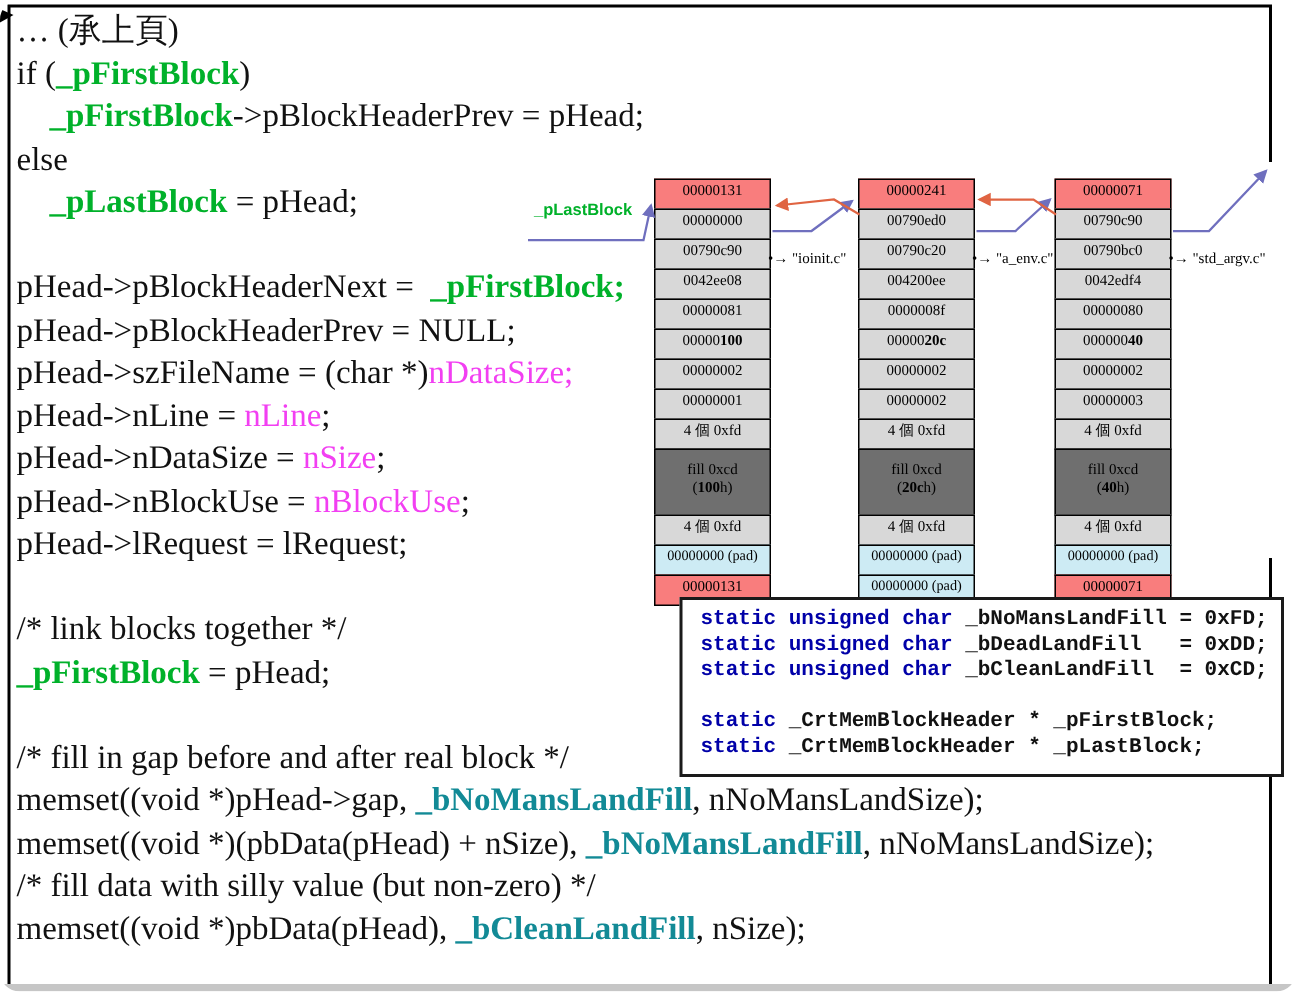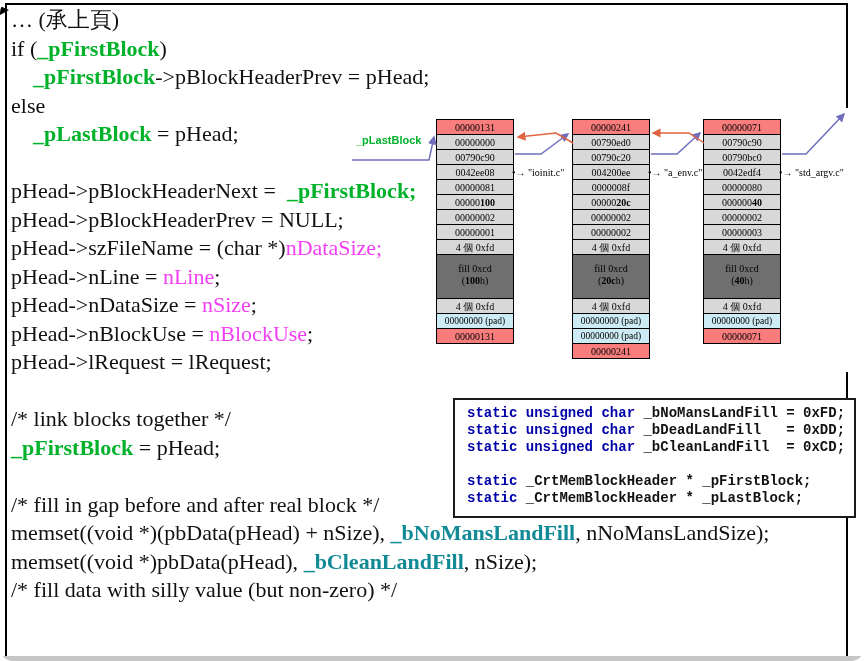--- a/index.html
+++ b/index.html
@@ -14,21 +14,21 @@
   #code{position:absolute;left:11px;top:6px;z-index:1;font-size:22px;}
   .code-line{white-space:pre;height:28.5px;line-height:28.5px;}
   .code-line.ind{padding-left:22px;}
   .c-k{color:#111;}
   .c-g{color:var(--green);font-weight:bold;}
   .c-m{color:var(--magenta);}
   .c-t{color:var(--teal);font-weight:bold;}
   
   #diagram{position:absolute;left:432px;top:108px;width:432px;height:264px;background:#fff;z-index:2;}
   .mblock{position:absolute;width:78px;font-size:10px;text-align:center;color:#000;}
-  .cell{box-sizing:border-box;height:16px;line-height:15px;border:1px solid #000;
+  .cell{box-sizing:border-box;height:21px;line-height:15px;border:1px solid #000;
         margin-top:-1px;background:var(--cellgray);overflow:hidden;white-space:nowrap;}
   .cell:first-child{margin-top:0;}
   .cell.red{background:var(--cellred);}
   .cell.pad{background:var(--cellpad);font-size:9.5px;}
   .fillcell{box-sizing:border-box;height:45px;border:1px solid #000;margin-top:-1px;
             background:var(--cellfill);color:#000;font-size:10px;line-height:12px;padding-top:8px;}
   .fileptr{position:absolute;white-space:nowrap;font-size:10px;color:#000;z-index:3;}
   #plastblock{position:absolute;left:356px;top:134px;z-index:4;
               font-family:"Liberation Sans",sans-serif;font-weight:bold;font-size:11px;color:var(--green);}
   #arrows{position:absolute;left:0;top:0;width:864px;height:661px;z-index:4;pointer-events:none;}
@@ -62,23 +62,24 @@
       <div class="code-line"><span class="c-k">pHead-&gt;szFileName = (char *)</span><span class="c-m">nDataSize;</span></div>
       <div class="code-line"><span class="c-k">pHead-&gt;nLine = </span><span class="c-m">nLine</span><span class="c-k">;</span></div>
       <div class="code-line"><span class="c-k">pHead-&gt;nDataSize = </span><span class="c-m">nSize</span><span class="c-k">;</span></div>
       <div class="code-line"><span class="c-k">pHead-&gt;nBlockUse = </span><span class="c-m">nBlockUse</span><span class="c-k">;</span></div>
       <div class="code-line"><span class="c-k">pHead-&gt;lRequest = lRequest;</span></div>
       <div class="code-line"></div>
       <div class="code-line"><span class="c-k">/* link blocks together */</span></div>
       <div class="code-line"><span class="c-g">_pFirstBlock</span><span class="c-k"> = pHead;</span></div>
       <div class="code-line"></div>
       <div class="code-line"><span class="c-k">/* fill in gap before and after real block */</span></div>
+      <div class="code-line"><span class="c-k">memset((void *)pHead-&gt;gap, </span><span class="c-t">_bNoMansLandFill</span><span class="c-k">, nNoMansLandSize);</span></div>
       <div class="code-line"><span class="c-k">memset((void *)(pbData(pHead) + nSize), </span><span class="c-t">_bNoMansLandFill</span><span class="c-k">, nNoMansLandSize);</span></div>
+      <div class="code-line"><span class="c-k">/* fill data with silly value (but non-zero) */</span></div>
       <div class="code-line"><span class="c-k">memset((void *)pbData(pHead), </span><span class="c-t">_bCleanLandFill</span><span class="c-k">, nSize);</span></div>
-      <div class="code-line"><span class="c-k">/* fill data with silly value (but non-zero) */</span></div>
     </div>
 
   <div id="diagram">
       <div class="mblock" style="left: 4px; top: 11px;">
         <div class="cell red">00000131</div>
         <div class="cell">00000000</div>
         <div class="cell">00790c90</div>
         <div class="cell">0042ee08</div>
         <div class="cell">00000081</div>
         <div class="cell"><span>00000</span><span style="font-weight: bold;">100</span></div>

